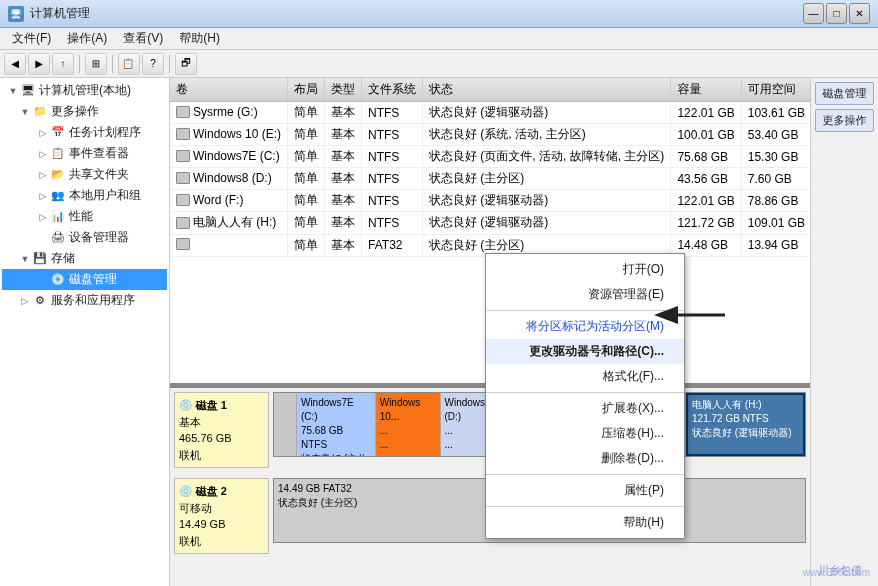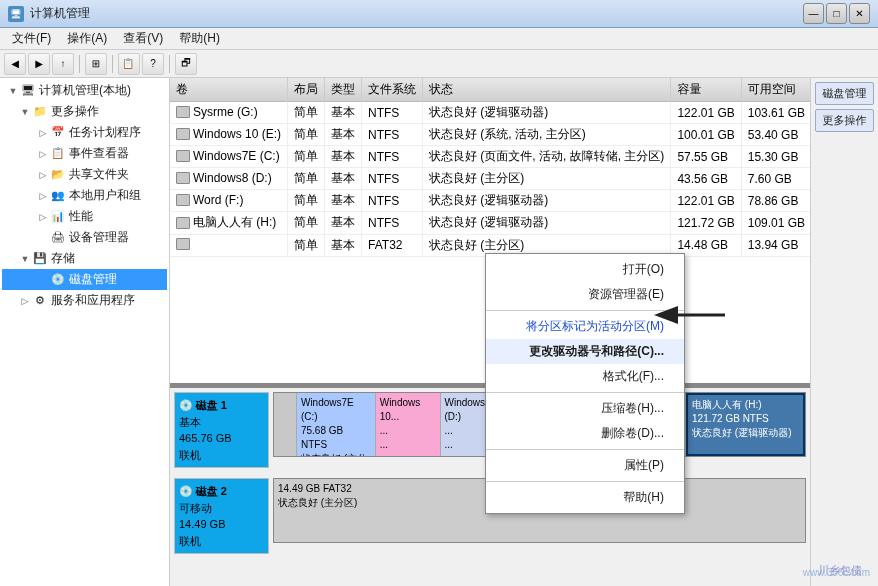--- a/index.html
+++ b/index.html
@@ -213,21 +213,21 @@
     .disk-map-row {
       display: flex;
       align-items: stretch;
       padding: 4px;
       gap: 4px;
       margin-bottom: 2px;
     }
     .disk-info-box {
       width: 95px;
       flex-shrink: 0;
-      background: #0ea5e9;
+      background: #fef9c3;
       border: 1px solid #bbb;
       padding: 4px;
       font-size: 11px;
       line-height: 1.5;
     }
     .disk-info-box .disk-num {
       font-weight: bold;
       font-size: 11px;
       display: flex; align-items: center; gap: 4px;
     }
@@ -445,21 +445,21 @@
 
   </tr>
                 <tr>
     <td>
       <span class="disk-icon"><span class="disk-img"></span>Windows7E (C:)</span>
     </td>
     <td>简单</td>
     <td>基本</td>
     <td>NTFS</td>
     <td>状态良好 (页面文件, 活动, 故障转储, 主分区)</td>
-    <td>57.55 GB</td>
+    <td>75.68 GB</td>
     <td>15.30 GB</td>
 
   </tr>
                 <tr>
     <td>
       <span class="disk-icon"><span class="disk-img"></span>Windows8 (D:)</span>
     </td>
     <td>简单</td>
     <td>基本</td>
     <td>NTFS</td>
@@ -514,21 +514,21 @@
         <div class="disk-map-row">
               <div class="disk-info-box">
                 <div class="disk-num">💿 磁盘 1</div>
                 <div>基本</div>
                 <div>465.76 GB</div>
                 <div>联机</div>
               </div>
               <div class="disk-visual">
                 <div class="disk-segment" style="flex: 3 1 0%; background: rgb(200, 200, 200); font-size: 10px; line-height: 1.4; padding: 3px 4px; overflow: hidden;"></div>
                 <div class="disk-segment" style="flex: 15 1 0%; background: rgb(168, 200, 255); font-size: 10px; line-height: 1.4; padding: 3px 4px; overflow: hidden;">Windows7E (C:)<br>75.68 GB NTFS<br>状态良好 (主分区)</div>
-                <div class="disk-segment" style="flex: 12 1 0%; background: #f9a8d4; font-size: 10px; line-height: 1.4; padding: 3px 4px; overflow: hidden;">Windows 10...<br>...<br>...</div>
+                <div class="disk-segment" style="flex: 12 1 0%; background: #f97316; font-size: 10px; line-height: 1.4; padding: 3px 4px; overflow: hidden;">Windows 10...<br>...<br>...</div>
                 <div class="disk-segment" style="flex: 10 1 0%; background: rgb(200, 212, 240); font-size: 10px; line-height: 1.4; padding: 3px 4px; overflow: hidden;">Windows8 (D:)<br>...<br>...</div>
                 <div class="disk-segment" style="flex: 12 1 0%; background: rgb(160, 212, 184); font-size: 10px; line-height: 1.4; padding: 3px 4px; overflow: hidden;">Word (F:)<br>...<br>...</div>
                 <div class="disk-segment" style="flex: 25 1 0%; background: rgb(168, 200, 255); font-size: 10px; line-height: 1.4; padding: 3px 4px; overflow: hidden;">Sysrme (G:)<br>122.01 GB NTFS<br>状态良好 (逻辑驱动器)</div>
                 <div class="disk-segment" style="flex: 23 1 0%; background: rgb(68, 119, 170); border: 2px solid rgb(0, 51, 102); color: white; font-size: 10px; line-height: 1.4; padding: 3px 4px; overflow: hidden;">电脑人人有 (H:)<br>121.72 GB NTFS<br>状态良好 (逻辑驱动器)</div>
               </div>
             </div>
             <div class="disk-map-row">
               <div class="disk-info-box">
                 <div class="disk-num">💿 磁盘 2</div>
                 <div>可移动</div>
@@ -549,20 +549,21 @@
     </div>
 
     <div class="context-menu" id="context-menu" style="left: 315px; top: 175px;">
     <div class="ctx-item">打开(O)</div>
         <div class="ctx-item">资源管理器(E)</div>
         <div class="ctx-separator"></div>
         <div class="ctx-item disabled">将分区标记为活动分区(M)</div>
         <div class="ctx-item highlighted">更改驱动器号和路径(C)...</div>
         <div class="ctx-item">格式化(F)...</div>
         <div class="ctx-separator"></div>
+        <div class="ctx-item">扩展卷(X)...</div>
         <div class="ctx-item">压缩卷(H)...</div>
         <div class="ctx-item">删除卷(D)...</div>
         <div class="ctx-separator"></div>
         <div class="ctx-item">属性(P)</div>
         <div class="ctx-separator"></div>
         <div class="ctx-item">帮助(H)</div>
       </div>
 
     <div style="position:absolute; left:480px; top:222px; z-index:102; pointer-events:none;">
       <svg width="80" height="30">

